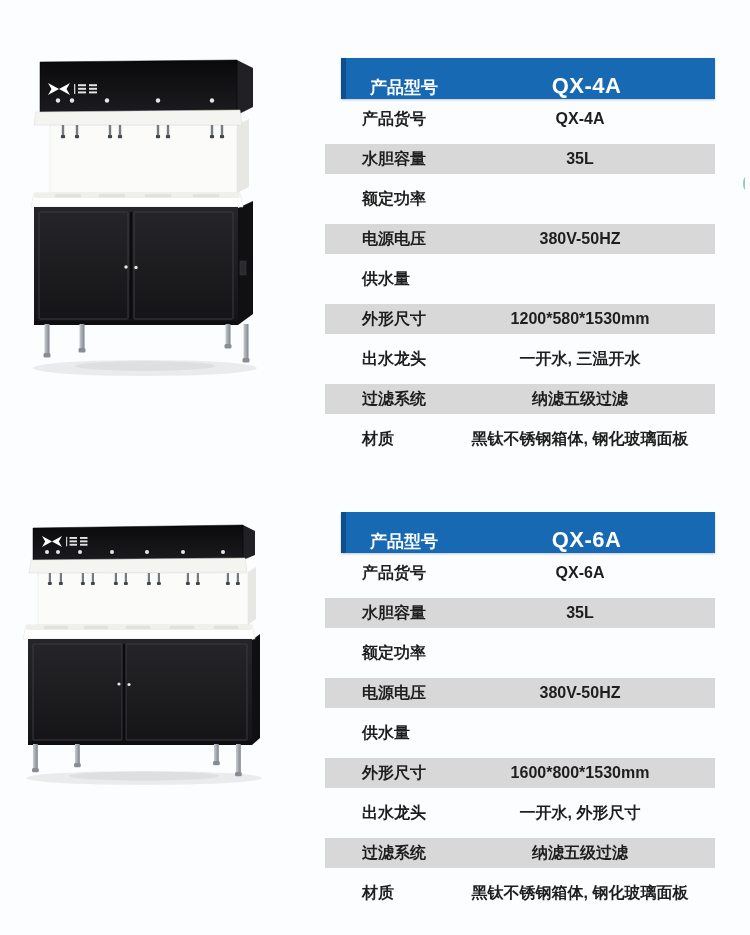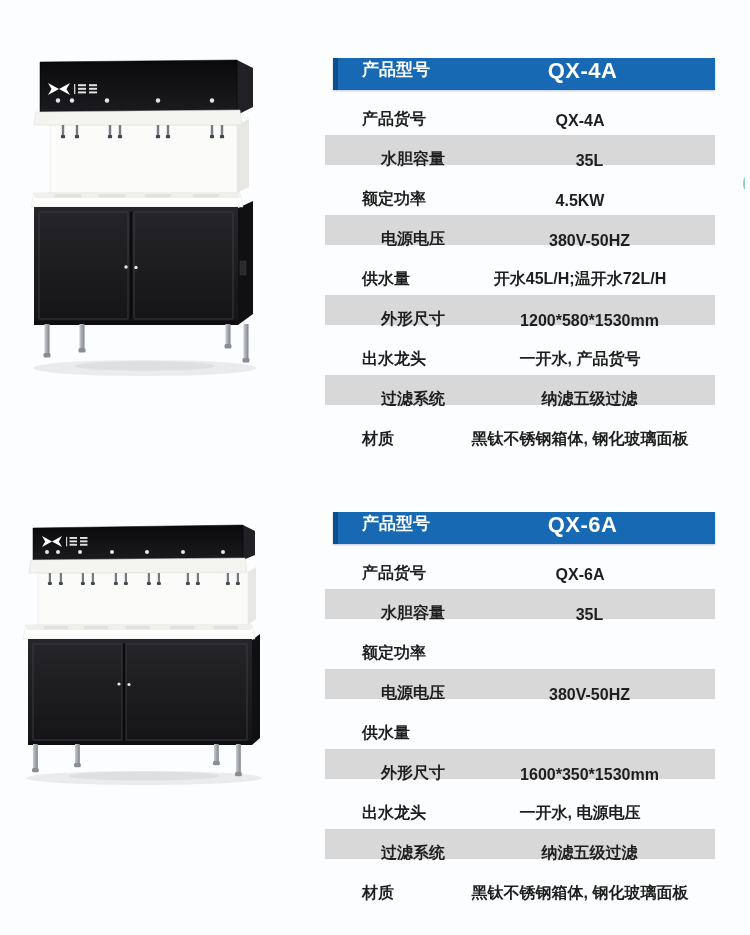--- a/index.html
+++ b/index.html
@@ -30,46 +30,45 @@
   
   .spec-table{
     position:absolute;
     left:325px;
     width:390px;
     color:var(--text-dark);
   }
   .t1{top:58px;}
   .t2{top:512px;}
   .thead{
-    height:32px;
-    margin-left:8px;
+    height:41px;
+    margin-left:16px;
     background:var(--header-blue);
     border-left:5px solid var(--header-blue-edge);
-    display:flex;align-items:flex-start;
+    display:flex;align-items:flex-end;
     color:var(--header-text);
     box-shadow:0 1px 2px rgba(30,60,100,.28);
   }
   .th-label{
     width:112px;padding-left:24px;
     font-size:17px;font-weight:bold;
     white-space:nowrap;
   }
   .th-model{
     flex:1;text-align:center;
     font-size:22px;font-weight:bold;
     letter-spacing:.5px;
     white-space:nowrap;
   }
   .trow{
     height:40px;
-    display:flex;align-items:flex-end;
+    display:flex;align-items:center;
   }
   .trow.alt{
     background:linear-gradient(var(--row-gray),var(--row-gray)) 50% 50% / 100% 30px no-repeat;
-    padding-left:19px;
   }
   .td-label{
     width:120px;padding-left:37px;
     font-size:16px;font-weight:bold;
     white-space:nowrap;
   }
   .td-value{
     flex:1;text-align:center;
     font-size:16px;font-weight:bold;
     white-space:nowrap;
@@ -362,37 +361,35 @@
     <div class="trow">
         <span class="td-label">产品货号</span>
         <span class="td-value">QX-4A</span>
       </div>
     <div class="trow alt">
         <span class="td-label">水胆容量</span>
         <span class="td-value">35L</span>
       </div>
     <div class="trow">
         <span class="td-label">额定功率</span>
-        <span class="td-value">4.5KW</span>
       </div>
     <div class="trow alt">
         <span class="td-label">电源电压</span>
         <span class="td-value">380V-50HZ</span>
       </div>
     <div class="trow">
         <span class="td-label">供水量</span>
-        <span class="td-value">开水45L/H;温开水72L/H</span>
       </div>
     <div class="trow alt">
         <span class="td-label">外形尺寸</span>
         <span class="td-value">1200*580*1530mm</span>
       </div>
     <div class="trow">
         <span class="td-label">出水龙头</span>
-        <span class="td-value">一开水, 产品货号</span>
+        <span class="td-value">一开水, 三温开水</span>
       </div>
     <div class="trow alt">
         <span class="td-label">过滤系统</span>
         <span class="td-value">纳滤五级过滤</span>
       </div>
     <div class="trow">
         <span class="td-label">材质</span>
         <span class="td-value">黑钛不锈钢箱体, 钢化玻璃面板</span>
       </div>
   </div>
@@ -415,25 +412,25 @@
       </div>
     <div class="trow alt">
         <span class="td-label">电源电压</span>
         <span class="td-value">380V-50HZ</span>
       </div>
     <div class="trow">
         <span class="td-label">供水量</span>
       </div>
     <div class="trow alt">
         <span class="td-label">外形尺寸</span>
-        <span class="td-value">1600*350*1530mm</span>
+        <span class="td-value">1600*800*1530mm</span>
       </div>
     <div class="trow">
         <span class="td-label">出水龙头</span>
-        <span class="td-value">一开水, 电源电压</span>
+        <span class="td-value">一开水, 外形尺寸</span>
       </div>
     <div class="trow alt">
         <span class="td-label">过滤系统</span>
         <span class="td-value">纳滤五级过滤</span>
       </div>
     <div class="trow">
         <span class="td-label">材质</span>
         <span class="td-value">黑钛不锈钢箱体, 钢化玻璃面板</span>
       </div>
   </div>

